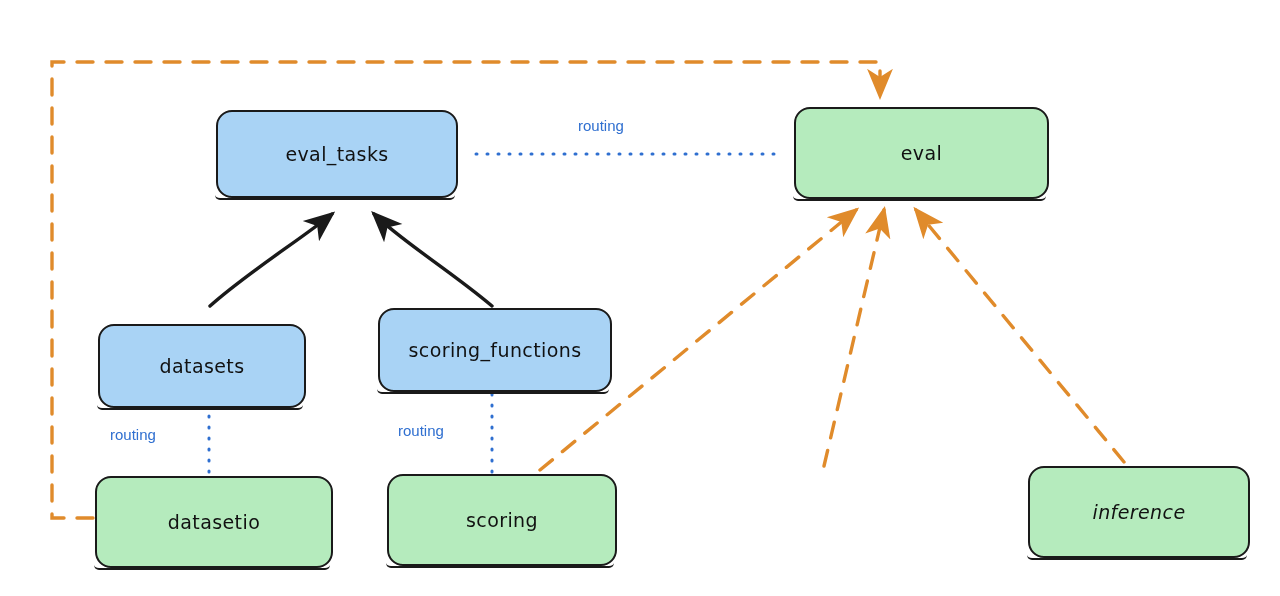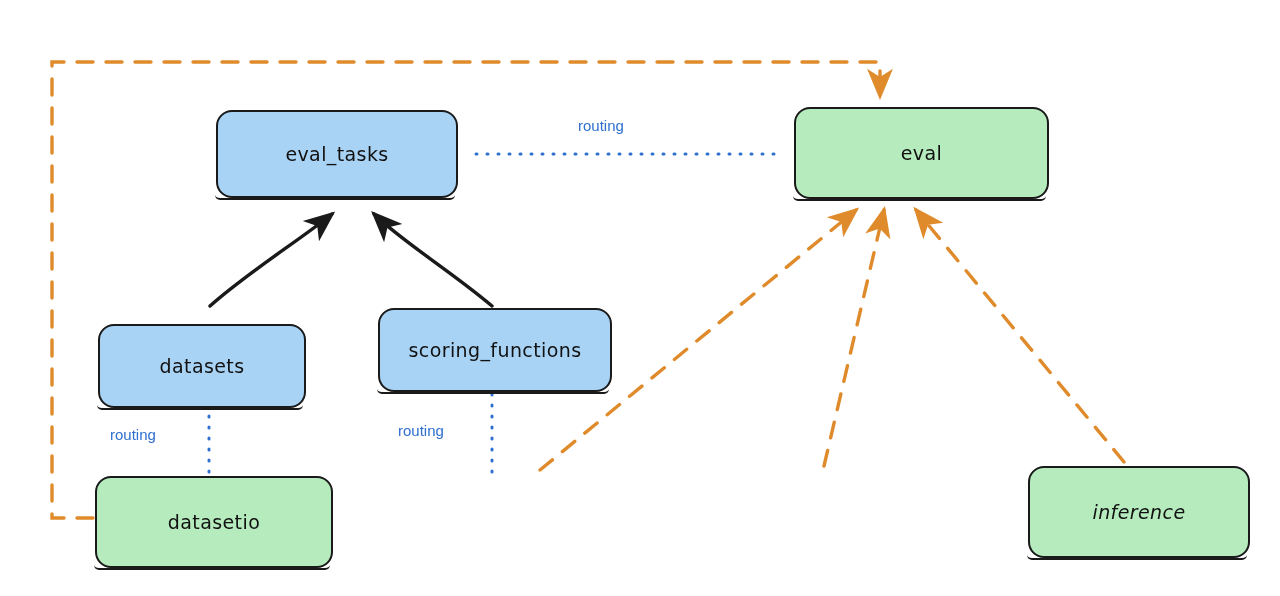--- a/index.html
+++ b/index.html
@@ -115,20 +115,23 @@
   </div>
 
   <div class="node node-green" style="left:95px; top:476px; width:238px; height:92px;">
     <span class="node-label">datasetio</span>
   </div>
 
   <div class="node node-blue" style="left:378px; top:308px; width:234px; height:84px;">
     <span class="node-label">scoring_functions</span>
   </div>
 
+  <div class="node node-green" style="left:387px; top:474px; width:230px; height:92px;">
+    <span class="node-label">scoring</span>
+  </div>
 
 
   <div class="node node-green" style="left:1028px; top:466px; width:222px; height:92px;font-style:italic;">
     <span class="node-label">inference</span>
   </div>
 
   <div class="edge-label" style="left:578px; top:117px;">routing</div>
 
   <div class="edge-label" style="left:110px; top:426px;">routing</div>
 

